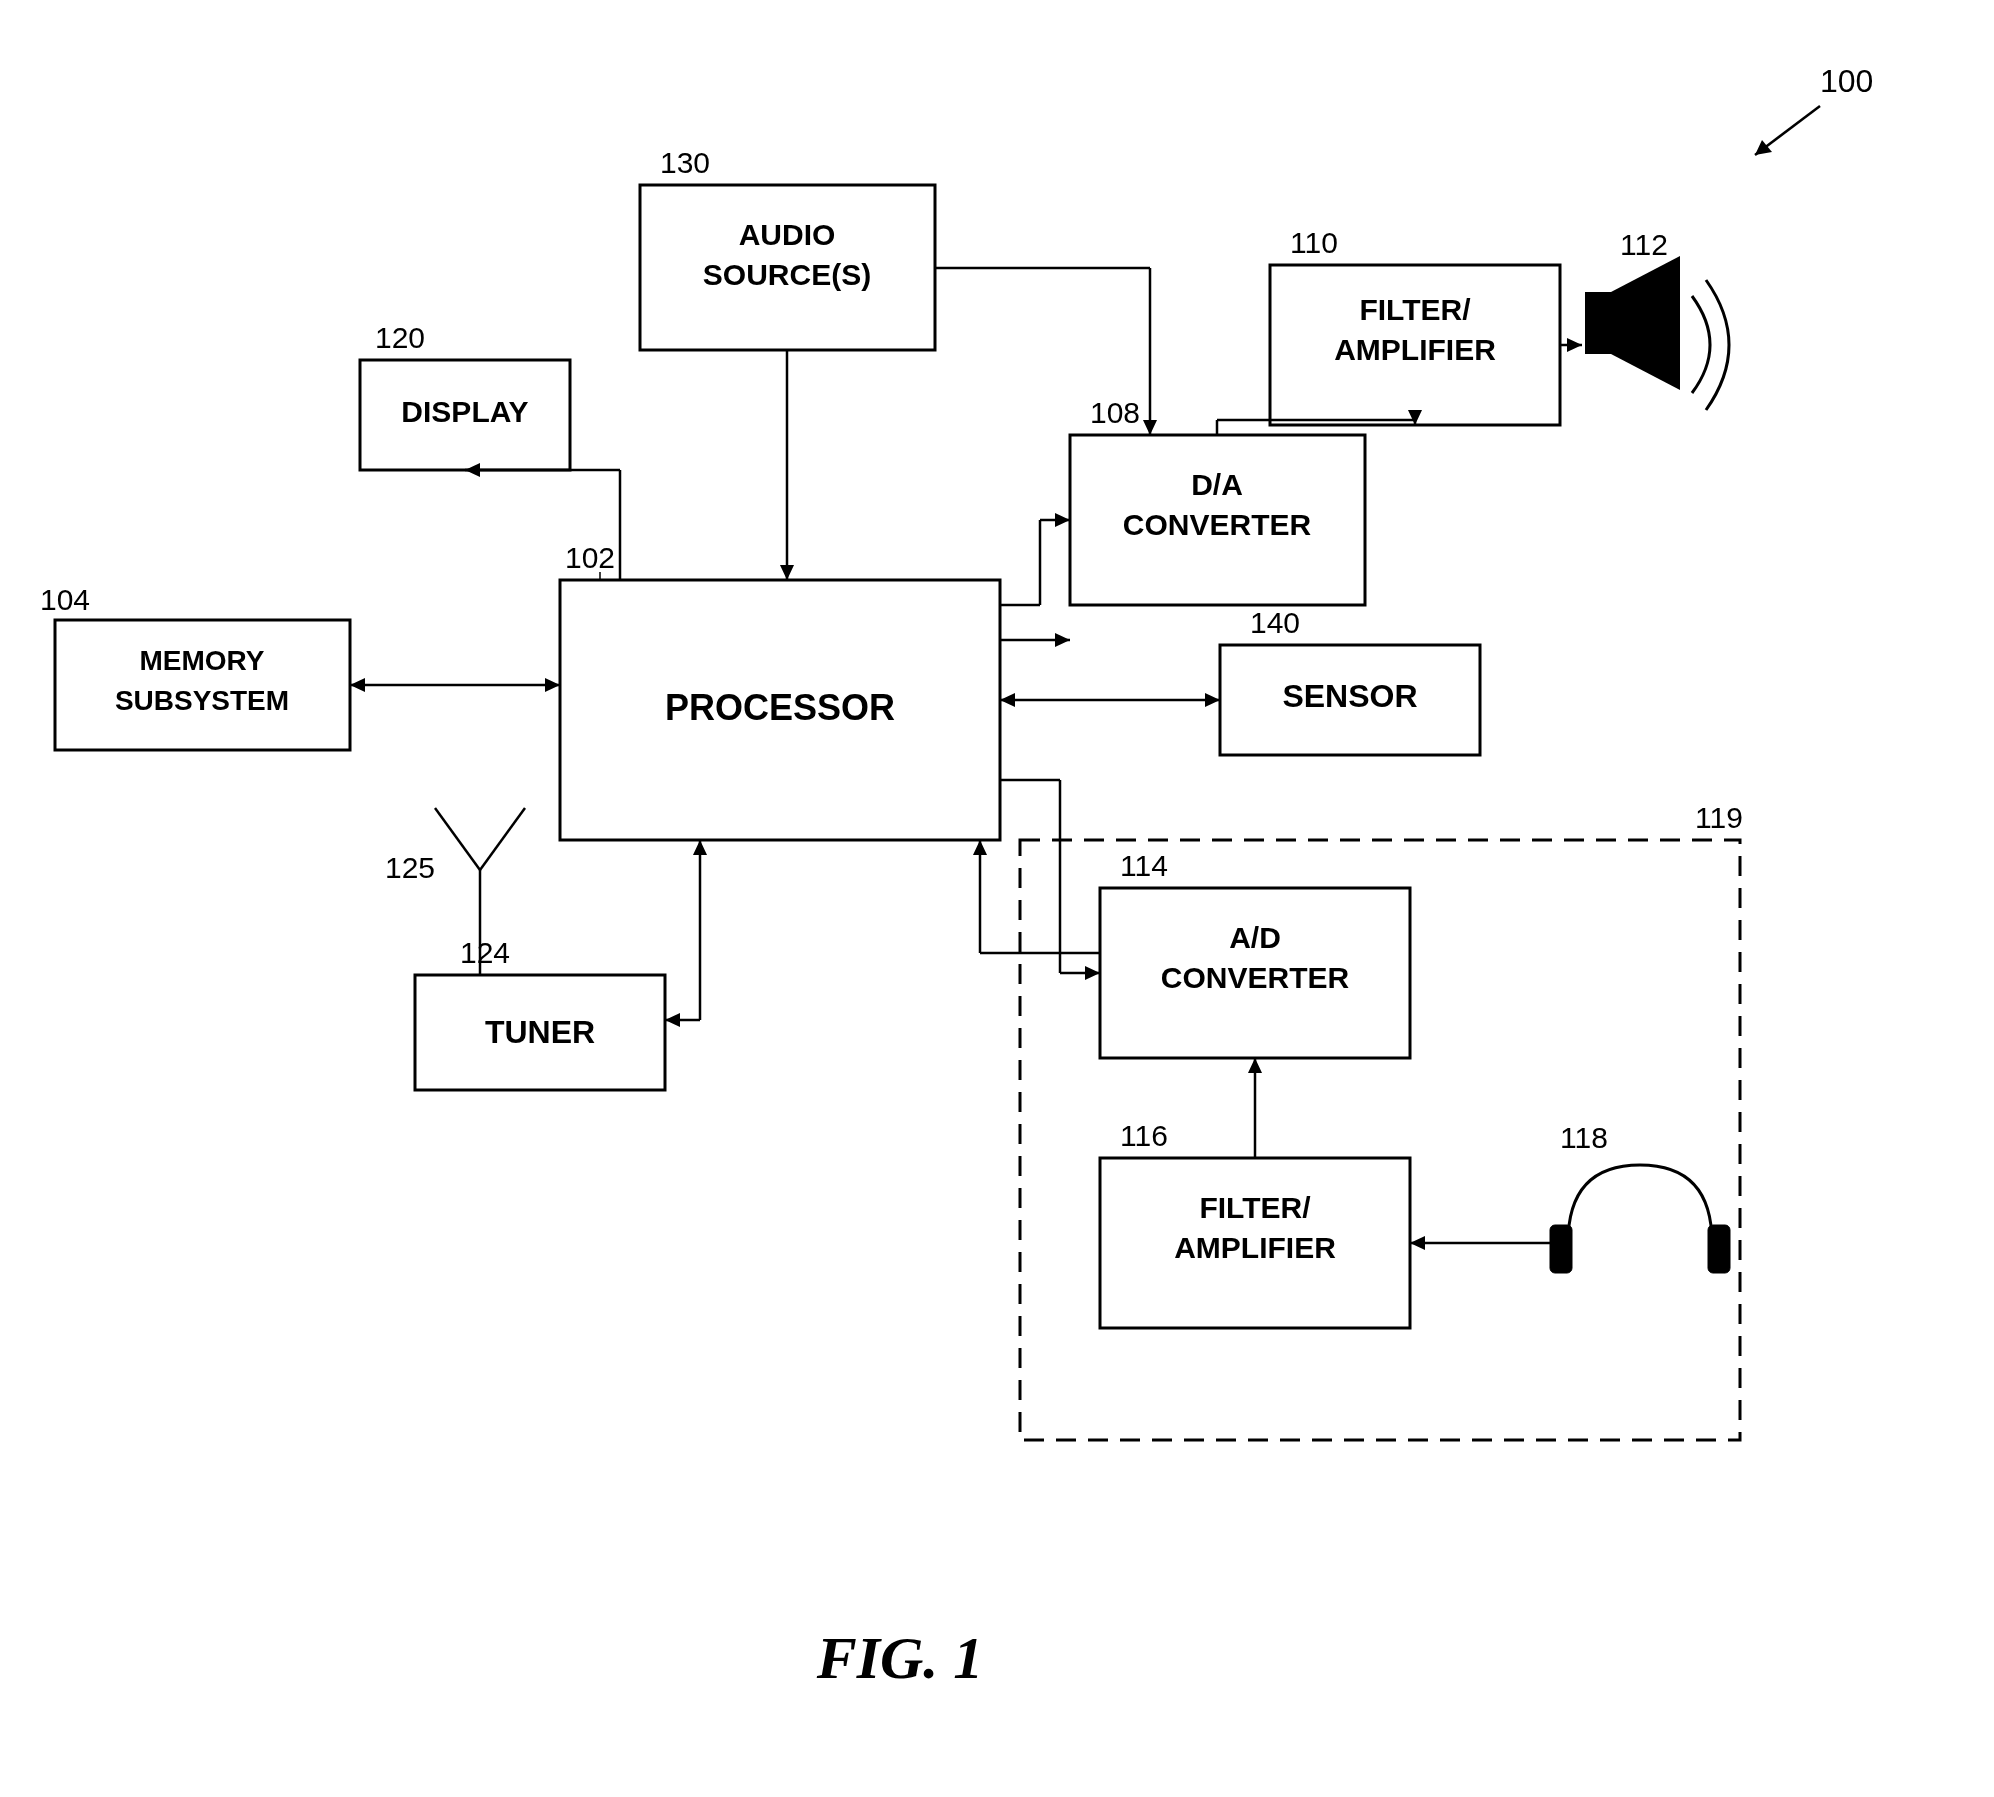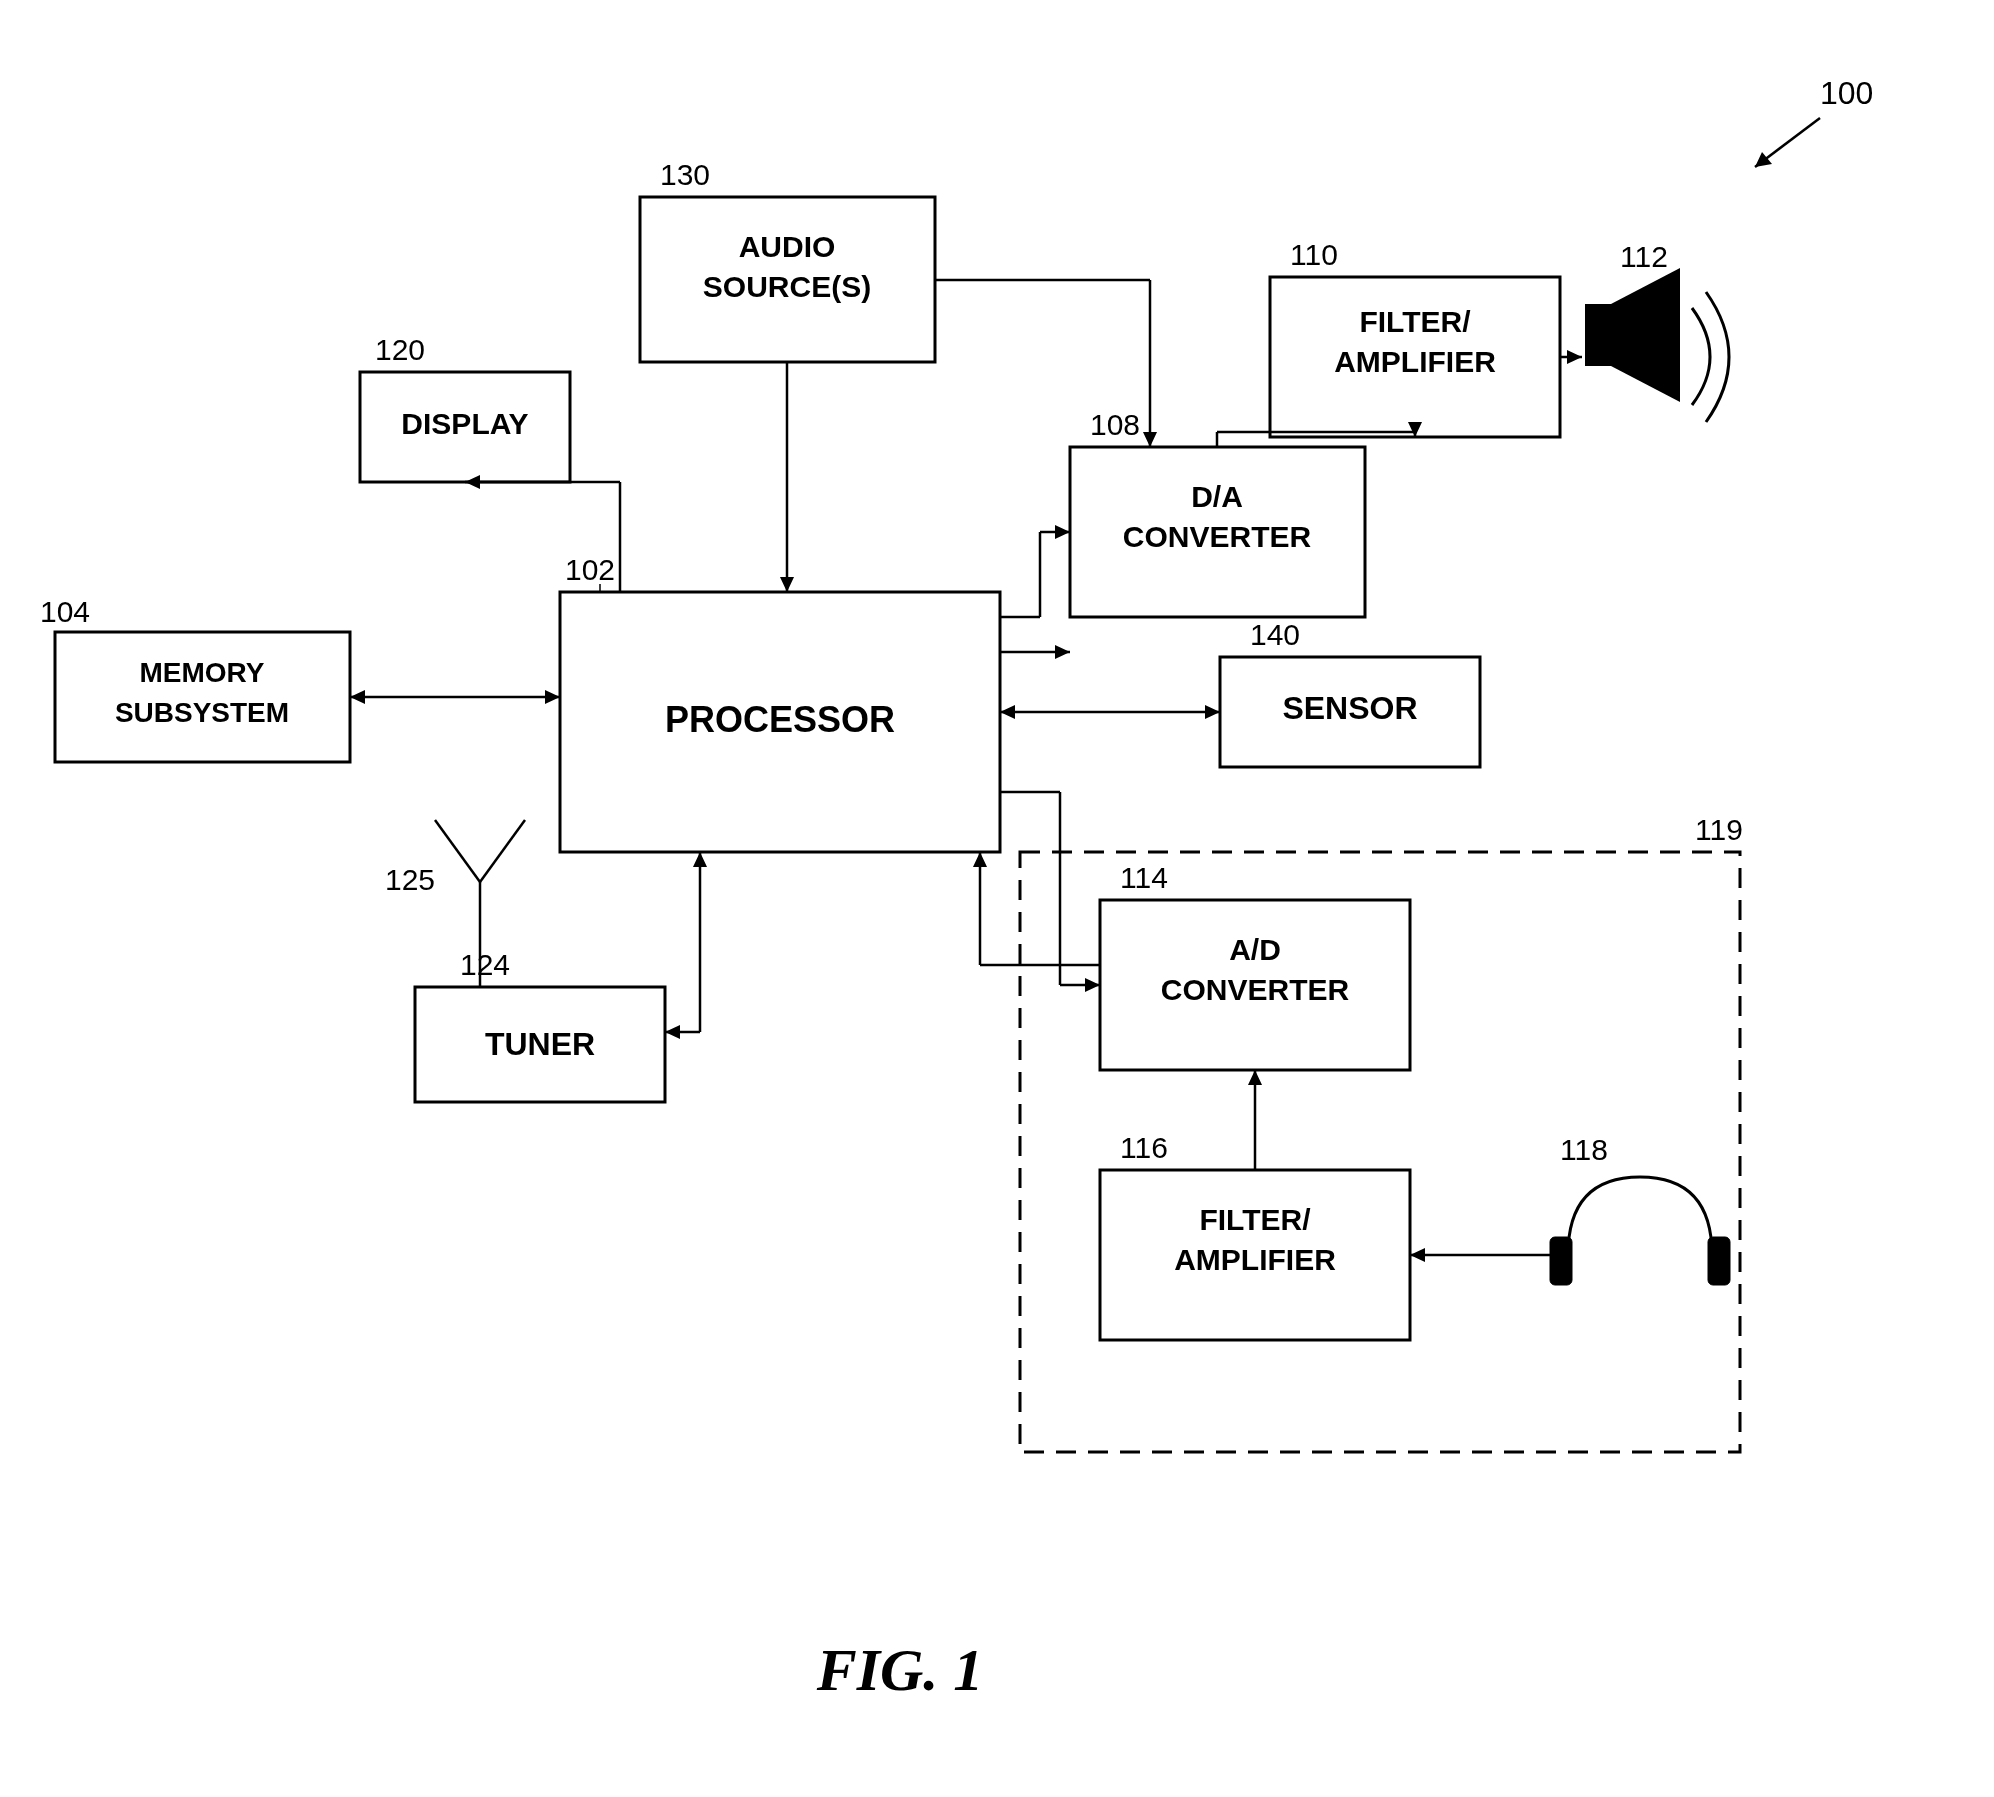--- a/index.html
+++ b/index.html
@@ -6,21 +6,21 @@
     body {
       background: #ffffff;
       width: 1994px;
       height: 1797px;
       position: relative;
       font-family: Arial, sans-serif;
       overflow: hidden;
     }
     .diagram-container {
       position: absolute;
-      top: 12px; left: 0;
+      top: 0; left: 0;
       width: 1994px;
       height: 1570px;
     }
     svg {
       position: absolute;
       top: 0; left: 0;
       width: 1994px;
       height: 1797px;
     }
     

